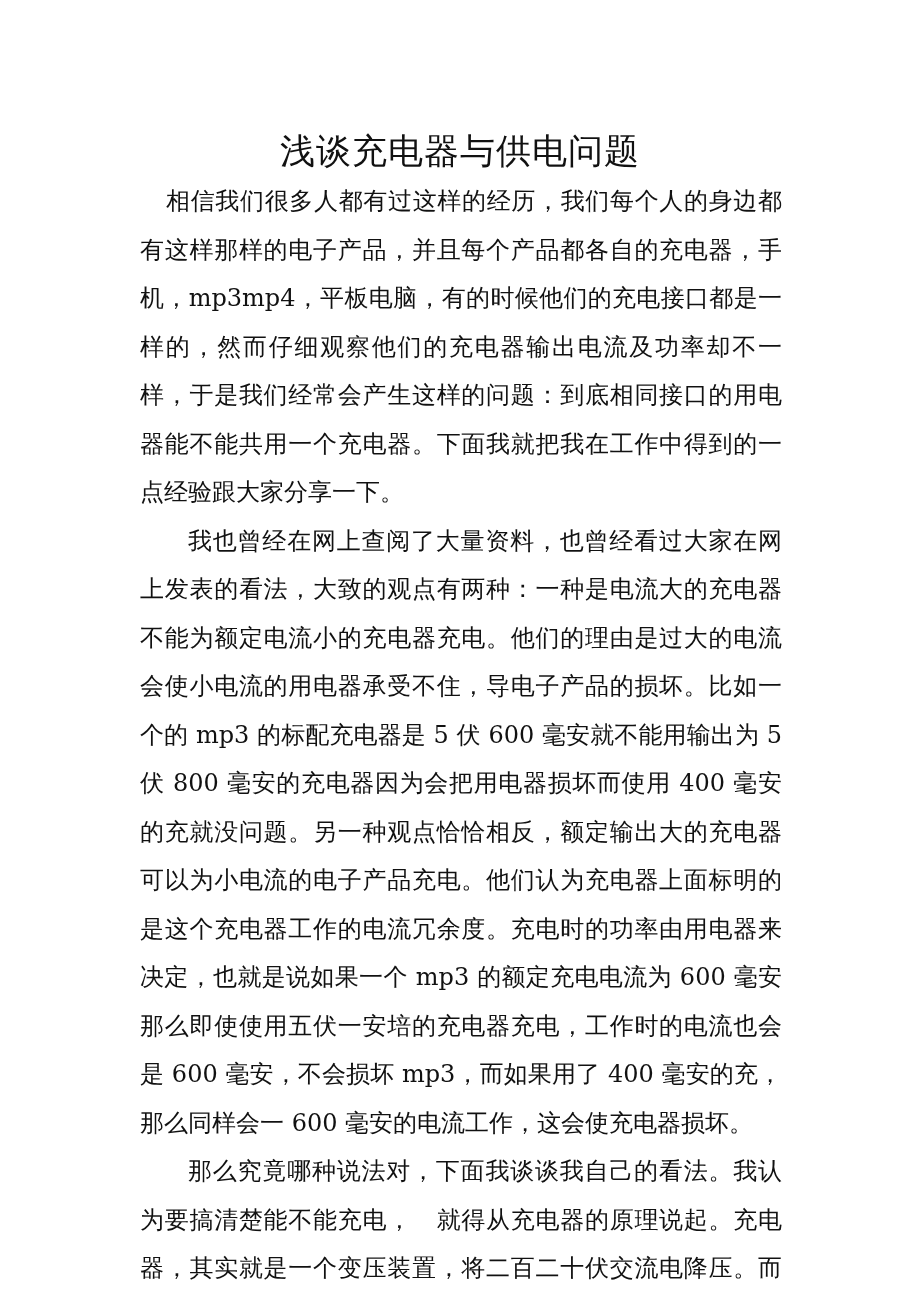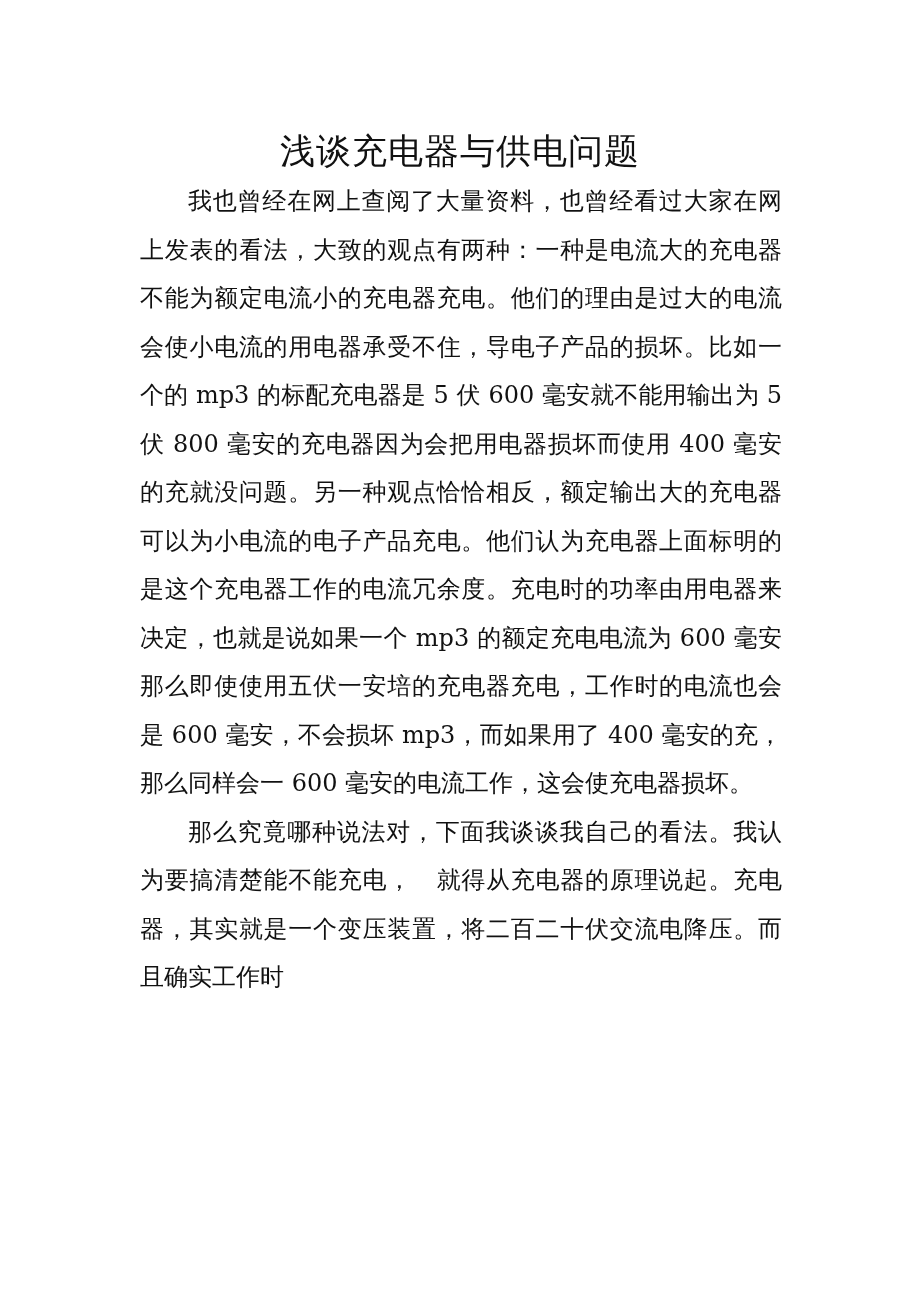--- a/index.html
+++ b/index.html
@@ -12,16 +12,17 @@
   .para { margin: 0; font-size: 24px; line-height: 48.5px; text-align: justify;
           text-justify: inter-character; word-break: break-all; text-indent: 48px; }
   .para.first { text-indent: 26px; }
 </style>
 </head>
 <body>
 
 <div class="page">
   <h1 class="title">浅谈充电器与供电问题</h1>
   <div class="body">
+    <p class="para first">相信我们很多人都有过这样的经历，我们每个人的身边都有这样那样的电子产品，并且每个产品都各自的充电器，手机，mp3mp4，平板电脑，有的时候他们的充电接口都是一样的，然而仔细观察他们的充电器输出电流及功率却不一样，于是我们经常会产生这样的问题：到底相同接口的用电器能不能共用一个充电器。下面我就把我在工作中得到的一点经验跟大家分享一下。</p>
     <p class="para">我也曾经在网上查阅了大量资料，也曾经看过大家在网上发表的看法，大致的观点有两种：一种是电流大的充电器不能为额定电流小的充电器充电。他们的理由是过大的电流会使小电流的用电器承受不住，导电子产品的损坏。比如一个的 mp3 的标配充电器是 5 伏 600 毫安就不能用输出为 5 伏 800 毫安的充电器因为会把用电器损坏而使用 400 毫安的充就没问题。另一种观点恰恰相反，额定输出大的充电器可以为小电流的电子产品充电。他们认为充电器上面标明的是这个充电器工作的电流冗余度。充电时的功率由用电器来决定，也就是说如果一个 mp3 的额定充电电流为 600 毫安那么即使使用五伏一安培的充电器充电，工作时的电流也会是 600 毫安，不会损坏 mp3，而如果用了 400 毫安的充，那么同样会一 600 毫安的电流工作，这会使充电器损坏。</p>
     <p class="para">那么究竟哪种说法对，下面我谈谈我自己的看法。我认为要搞清楚能不能充电，　就得从充电器的原理说起。充电器，其实就是一个变压装置，将二百二十伏交流电降压。而且确实工作时</p>
   </div>
 </div>
 
 </body></html>

